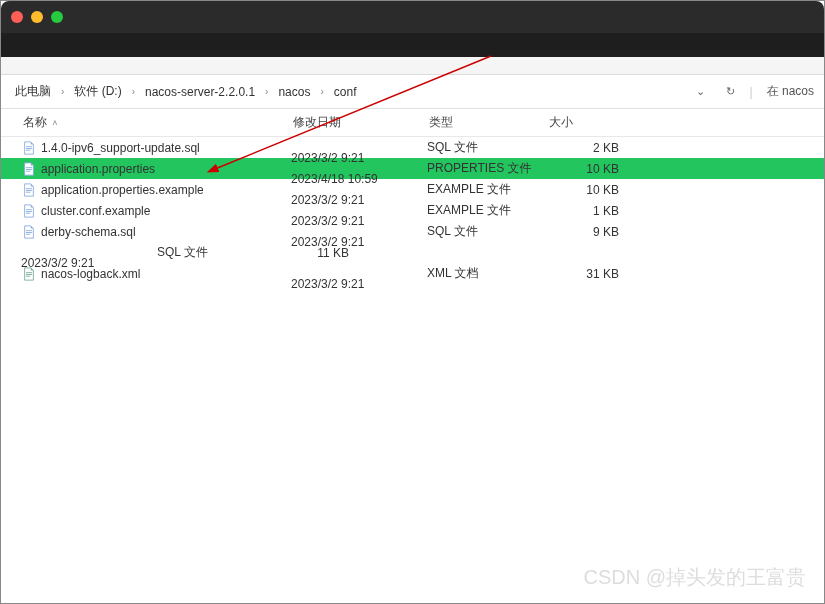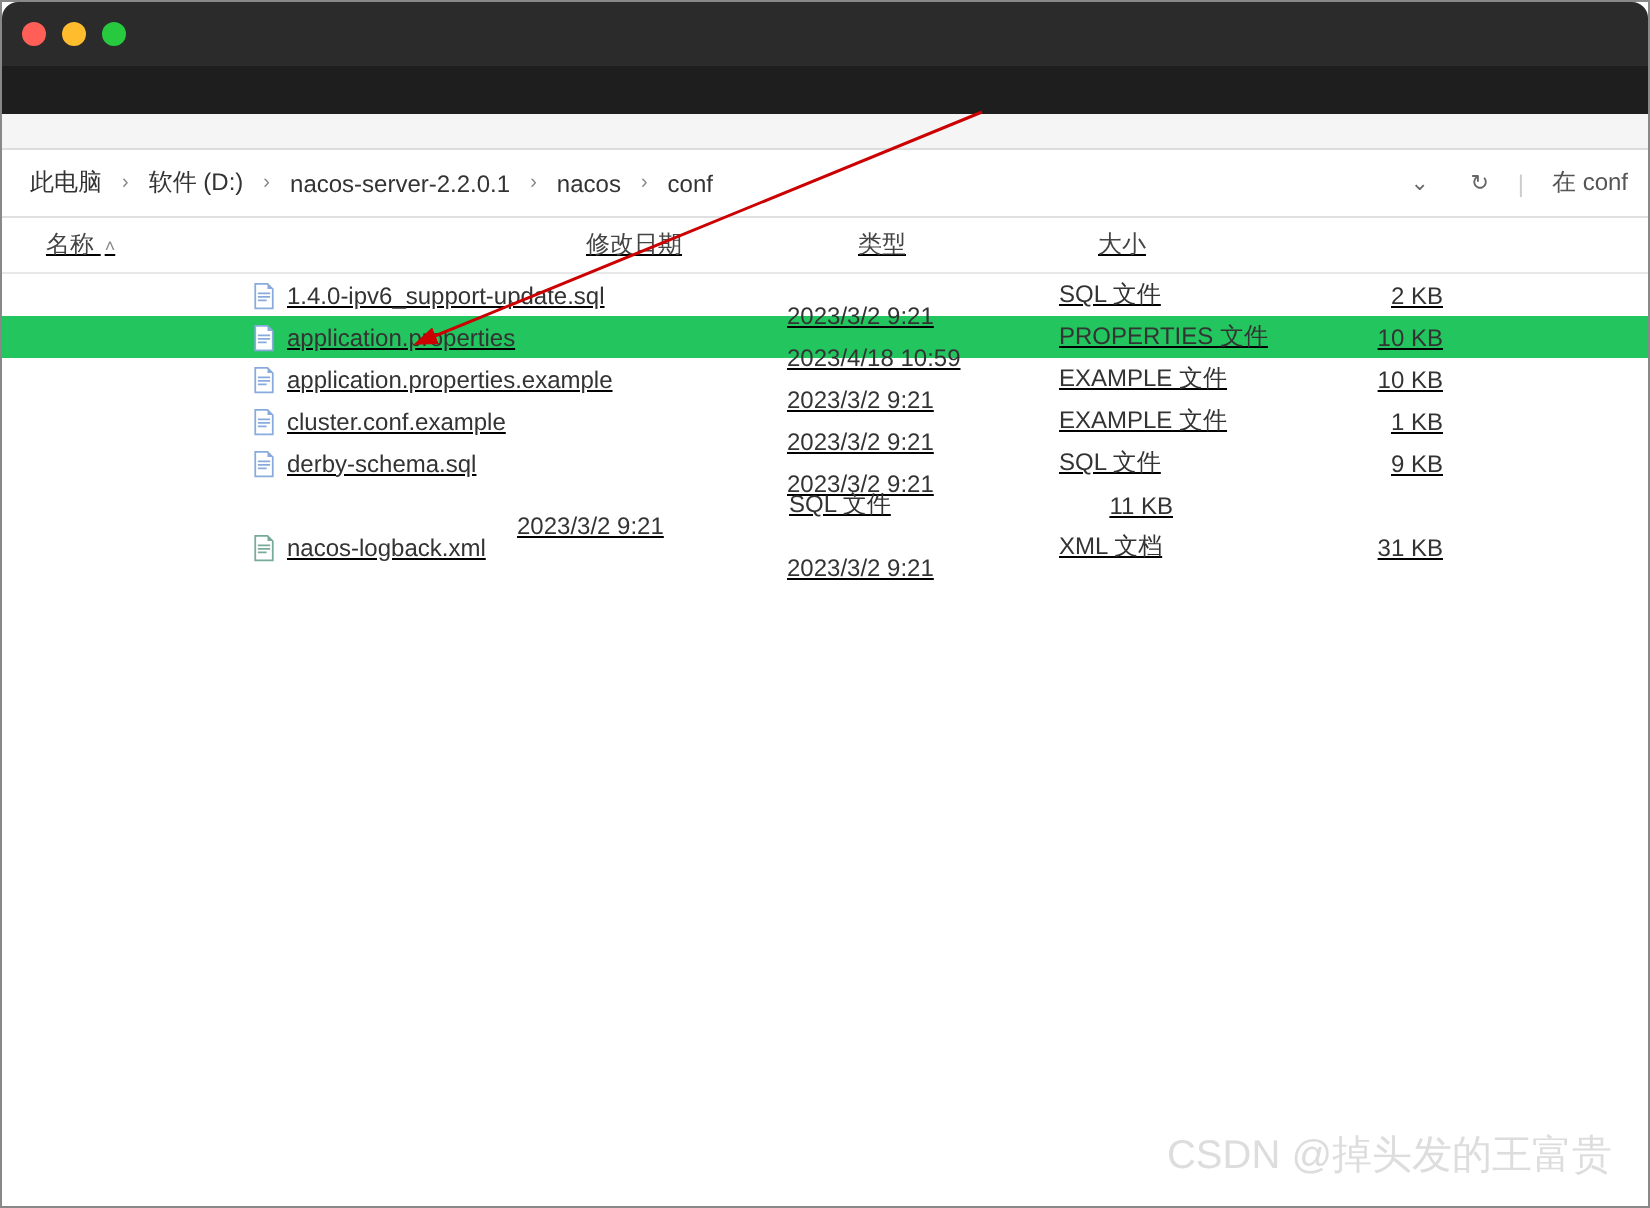--- a/index.html
+++ b/index.html
@@ -17,32 +17,32 @@
     
     .breadcrumb-row { height: 34px; display: flex; align-items: center; padding: 0 10px; border-bottom: 1px solid #e0e0e0; font-size: 12px; color: #333; }
     .breadcrumb { display: flex; align-items: center; gap: 4px; flex: 1; }
     .crumb { padding: 2px 4px; cursor: pointer; }
     .crumb-sep { color: #888; font-size: 10px; padding: 0 2px; }
     .nav-controls { display: flex; align-items: center; gap: 8px; color: #666; }
     .nav-btn { width: 22px; height: 22px; display: flex; align-items: center; justify-content: center; cursor: pointer; font-size: 11px; }
     .nav-sep { color: #ccc; }
     .search-hint { margin-left: 6px; color: #555; font-size: 12px; }
     
-    .file-area { display: flex; height: calc(100% - 108px); text-decoration: underline; }
+    .file-area { display: flex; height: calc(100% - 108px); }
     .main-panel { flex: 1; }
     
     .col-headers { display: flex; height: 28px; align-items: center; border-bottom: 1px solid #e8e8e8; font-size: 12px; color: #444; padding-left: 22px; }
     .col-name { width: 270px; }
     .col-date { width: 136px; }
     .col-type { width: 120px; }
     .col-size { width: 72px; text-align: left; }
     .sort-ind { color: #888; font-size: 9px; margin-left: 2px; }
     
     .file-list { font-size: 12px; color: #333; }
-    .file-row { display: flex; height: 21px; align-items: center; padding-left: 20px; justify-content: center; }
+    .file-row { display: flex; height: 21px; align-items: center; padding-left: 20px; }
     .file-row.selected { background: #22c55e; }
     .file-icon { width: 16px; height: 16px; margin-right: 4px; display: inline-flex; align-items: center; justify-content: center; }
     .file-icon svg { width: 14px; height: 14px; }
     .cell-name { width: 270px; display: flex; align-items: center; }
     .cell-date { width: 136px; margin-top: 21px; }
     .cell-type { width: 120px; }
     .cell-size { width: 72px; text-align: right; }
     
     .arrow-svg { position: absolute; top: 0; left: 0; pointer-events: none; }
     .watermark { position: absolute; bottom: 12px; right: 18px; color: #ddd; font-size: 20px; font-weight: 500; }
@@ -70,21 +70,21 @@
     <span class="crumb">nacos-server-2.2.0.1</span>
     <span class="crumb-sep">›</span>
     <span class="crumb">nacos</span>
     <span class="crumb-sep">›</span>
     <span class="crumb">conf</span>
   </div>
   <div class="nav-controls">
     <span class="nav-btn">⌄</span>
     <span class="nav-btn">↻</span>
     <span class="nav-sep">|</span>
-    <span class="search-hint">在 conf</span>
+    <span class="search-hint">在 nacos</span>
   </div>
 </div>
 
 <div class="file-area">
   <div class="main-panel">
     <div class="col-headers">
       <div class="col-name">
         <span>名称</span>
         <span class="sort-ind">˄</span>
       </div>

